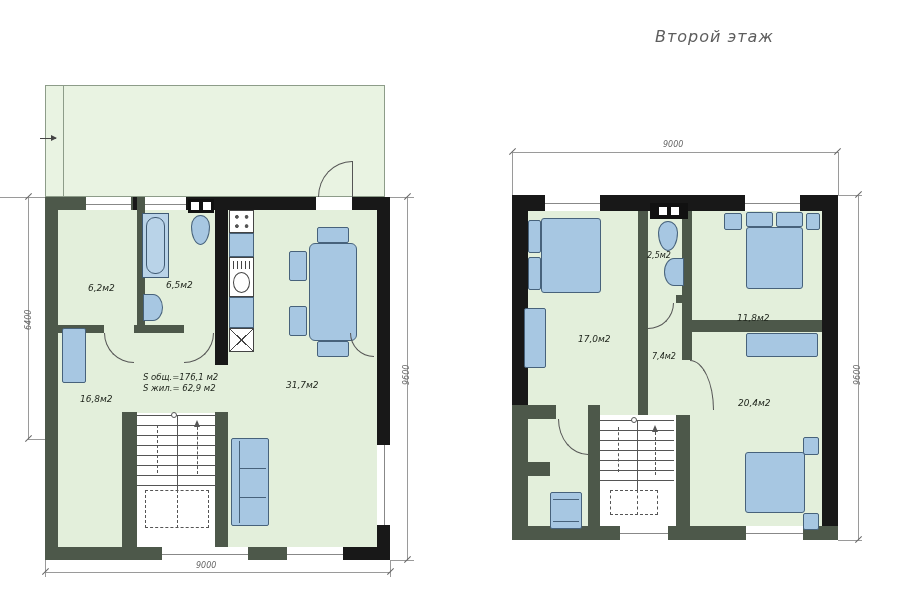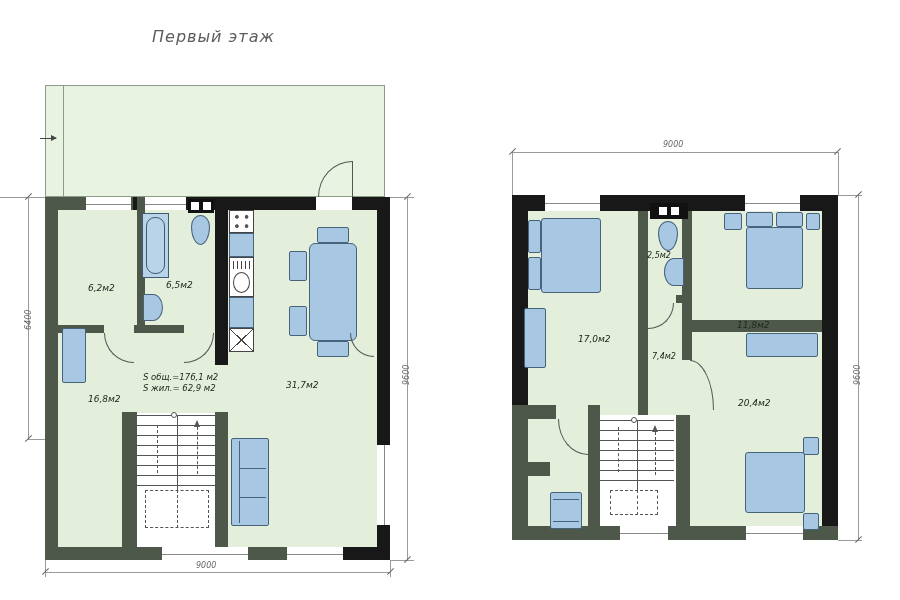--- a/index.html
+++ b/index.html
@@ -57,21 +57,20 @@
   .title { position:absolute; font-size:16px; font-style:italic; color:#5d5d5d; letter-spacing:1px; white-space:nowrap; }
   .dim   { position:absolute; background:#9a9a9a; }
   .dimlbl{ position:absolute; font-size:8px; font-style:italic; color:#666; white-space:nowrap; }
   .vtext { transform:rotate(-90deg); transform-origin:0 0; }
   .tick  { position:absolute; width:9px; height:1px; background:#666; transform:rotate(-45deg); }
 </style>
 </head>
 <body>
 
 <div class="plan">
-  <div class="title" style="left:152px;top:27px">Первый этаж</div>
 
   <div class="terr" style="left:45px;top:85px;width:340px;height:112px"></div>
   <div class="dim" style="left:63px;top:85px;width:1px;height:112px;background:#8d9c89"></div>
   <div class="entry-arrow" style="left:40px;top:138px"></div>
 
   <div class="room" style="left:45px;top:197px;width:345px;height:363px"></div>
 
   <div class="wo" style="left:45px;top:197px;width:88px;height:13px"></div>
   <div class="win h" style="left:86px;top:197px;width:45px;height:13px"></div>
   <div class="w" style="left:133px;top:197px;width:257px;height:13px"></div>
@@ -136,21 +135,21 @@
   <div class="circ" style="left:171px;top:412px"></div>
 
   <div class="arc tl" style="left:318px;top:161px;width:34px;height:36px"></div>
   <div class="leaf" style="left:352px;top:161px;width:1px;height:36px"></div>
   <div class="arc bl" style="left:104px;top:333px;width:30px;height:30px"></div>
   <div class="arc br" style="left:184px;top:333px;width:30px;height:30px"></div>
   <div class="arc bl" style="left:350px;top:333px;width:24px;height:24px"></div>
 
   <div class="lbl" style="left:88px;top:283px">6,2м2</div>
   <div class="lbl" style="left:166px;top:280px">6,5м2</div>
-  <div class="lbl" style="left:88px;top:394px">16,8м2</div>
+  <div class="lbl" style="left:80px;top:394px">16,8м2</div>
   <div class="lbl" style="left:286px;top:380px">31,7м2</div>
   <div class="sum" style="left:143px;top:372px">
     <div>S общ.=176,1 м2</div>
     <div>S жил.= 62,9 м2</div>
   </div>
 
   <div class="dim" style="left:0px;top:197px;width:45px;height:1px"></div>
   <div class="dim" style="left:28px;top:197px;width:1px;height:242px"></div>
   <div class="dim" style="left:28px;top:439px;width:17px;height:1px"></div>
   <div class="tick" style="left:24px;top:196px"></div>
@@ -166,20 +165,21 @@
 
   <div class="dim" style="left:45px;top:560px;width:1px;height:17px"></div>
   <div class="dim" style="left:390px;top:560px;width:1px;height:17px"></div>
   <div class="dim" style="left:45px;top:572px;width:345px;height:1px"></div>
   <div class="tick" style="left:41px;top:571px"></div>
   <div class="tick" style="left:386px;top:571px"></div>
   <div class="dimlbl" style="left:196px;top:561px">9000</div>
 </div>
 
 <div class="plan">
+  <div class="title" style="left:655px;top:27px">Второй этаж</div>
 
   <div class="room" style="left:512px;top:195px;width:326px;height:345px"></div>
 
   <div class="w" style="left:512px;top:195px;width:326px;height:16px"></div>
   <div class="win h" style="left:545px;top:195px;width:55px;height:16px"></div>
   <div class="win h" style="left:745px;top:195px;width:55px;height:16px"></div>
   <div class="w" style="left:512px;top:195px;width:16px;height:215px"></div>
   <div class="wo" style="left:512px;top:410px;width:16px;height:130px"></div>
   <div class="w" style="left:822px;top:195px;width:16px;height:345px"></div>
   <div class="wo" style="left:512px;top:526px;width:326px;height:14px"></div>
@@ -233,21 +233,21 @@
   <div class="dashv" style="left:618px;top:427px;height:45px"></div>
   <div class="uar" style="left:655px;top:427px;height:48px"></div>
   <div class="circ" style="left:631px;top:417px"></div>
 
   <div class="arc bl" style="left:558px;top:419px;width:30px;height:36px"></div>
   <div class="arc br" style="left:648px;top:303px;width:26px;height:26px"></div>
   <div class="arc tr" style="left:690px;top:360px;width:24px;height:50px"></div>
 
   <div class="lbl" style="left:578px;top:334px">17,0м2</div>
   <div class="lbl" style="left:647px;top:251px;font-size:8px">2,5м2</div>
-  <div class="lbl" style="left:737px;top:320px">11,8м2</div>
+  <div class="lbl" style="left:737px;top:313px">11,8м2</div>
   <div class="lbl" style="left:652px;top:352px;font-size:8px">7,4м2</div>
   <div class="lbl" style="left:738px;top:398px">20,4м2</div>
 
   <div class="dim" style="left:512px;top:152px;width:1px;height:43px"></div>
   <div class="dim" style="left:838px;top:152px;width:1px;height:43px"></div>
   <div class="dim" style="left:512px;top:152px;width:326px;height:1px"></div>
   <div class="tick" style="left:508px;top:151px"></div>
   <div class="tick" style="left:833px;top:151px"></div>
   <div class="dimlbl" style="left:663px;top:140px">9000</div>
 

